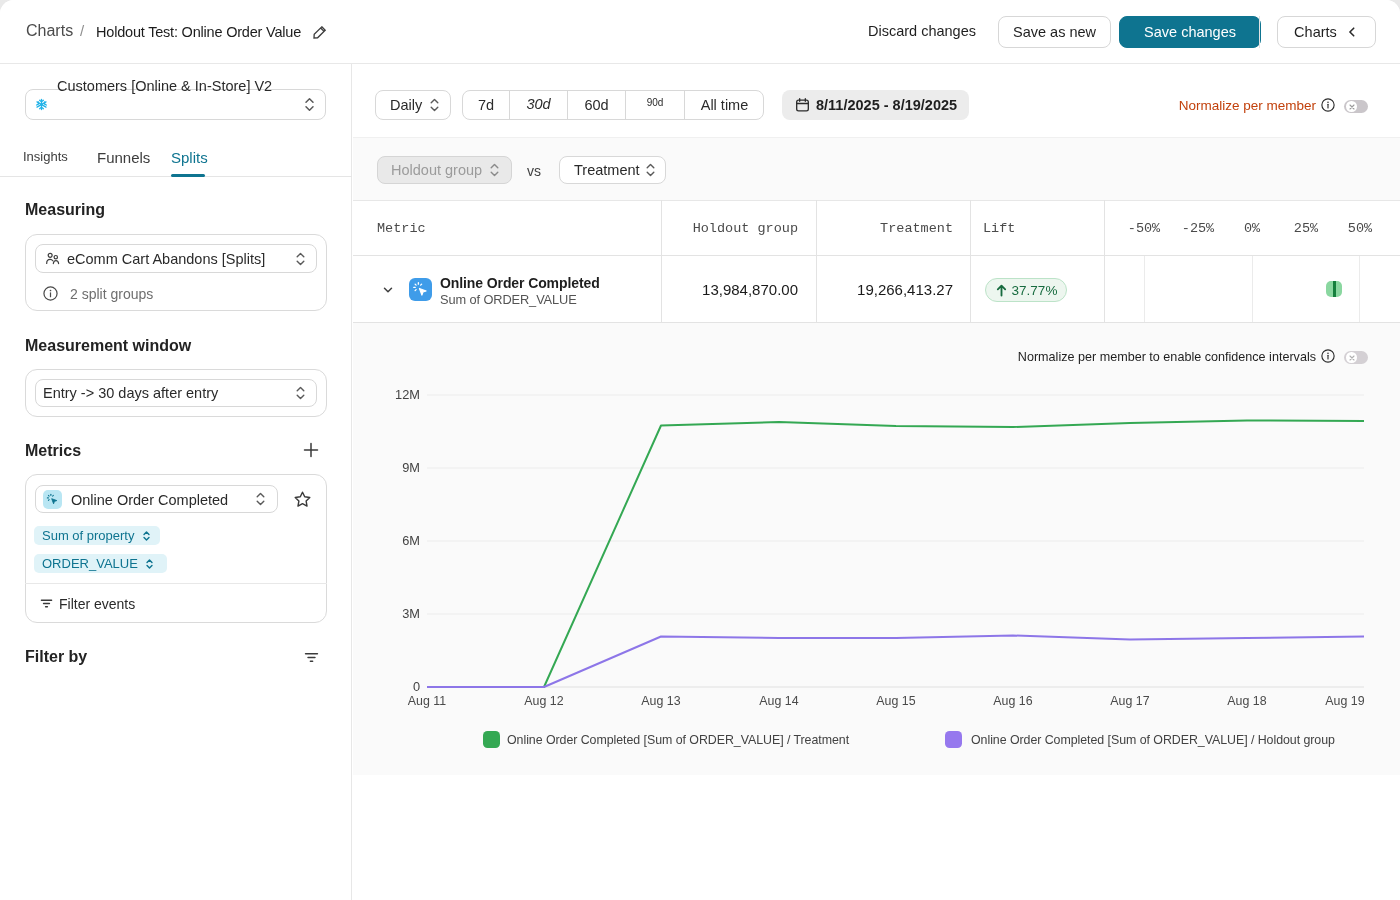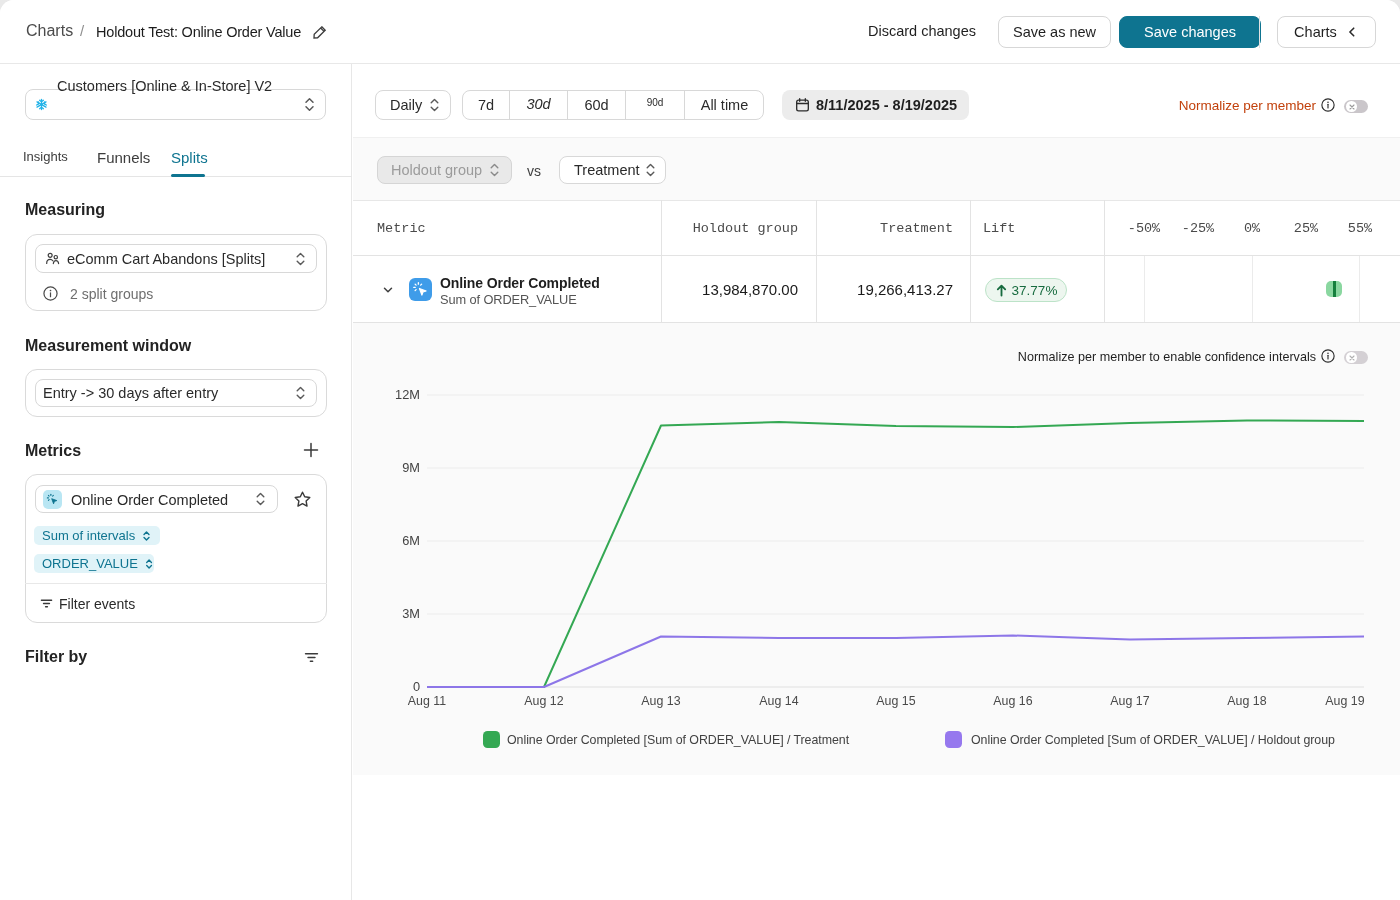--- a/index.html
+++ b/index.html
@@ -115,26 +115,26 @@
       </g>
     </svg>
   <div class="abs" style="left:71px; top:492px; font-size:14.5px; color:#2a2a2a;">Online Order Completed</div>
   <svg class="abs" style="left:253px; top:491px;" width="15" height="16" viewBox="0 0 15 17" fill="none" stroke="#5a5a5a" stroke-width="1.5" stroke-linecap="round" stroke-linejoin="round">
       <path d="M4 6.2 L7.5 2.7 L11 6.2 M4 10.8 L7.5 14.3 L11 10.8"></path>
     </svg>
   <svg class="abs" style="left:293px; top:490px;" width="19" height="19" viewBox="0 0 24 24" fill="none" stroke="#3a3a3a" stroke-width="1.8" stroke-linejoin="round">
       <path d="M12 2.8 L14.8 8.6 L21.2 9.5 L16.6 14 L17.7 20.3 L12 17.3 L6.3 20.3 L7.4 14 L2.8 9.5 L9.2 8.6 Z"></path>
     </svg>
   <div class="pill" style="left:34px; top:526px; width:126px; height:19px;">
-      <span style="margin-left:8px;">Sum of intervals</span>
+      <span style="margin-left:8px;">Sum of property</span>
       <svg style="margin-left:6px;" width="11" height="12" viewBox="0 0 15 17" fill="none" stroke="#0e7490" stroke-width="2" stroke-linecap="round" stroke-linejoin="round">
         <path d="M4 6.2 L7.5 2.7 L11 6.2 M4 10.8 L7.5 14.3 L11 10.8"></path>
       </svg>
     </div>
-  <div class="pill" style="left:34px; top:554px; width:120px; height:19px;">
+  <div class="pill" style="left:34px; top:554px; width:133px; height:19px;">
       <span style="margin-left:8px;">ORDER_VALUE</span>
       <svg style="margin-left:6px;" width="11" height="12" viewBox="0 0 15 17" fill="none" stroke="#0e7490" stroke-width="2" stroke-linecap="round" stroke-linejoin="round">
         <path d="M4 6.2 L7.5 2.7 L11 6.2 M4 10.8 L7.5 14.3 L11 10.8"></path>
       </svg>
     </div>
   <div class="abs" style="left:25px; top:583px; width:302px; height:1px; background:#e8e8e8;"></div>
   <svg class="abs" style="left:40px; top:597px;" width="13" height="13" viewBox="0 0 14 14" fill="none" stroke="#3a3a3a" stroke-width="1.5" stroke-linecap="round">
       <path d="M1.5 3.5 L12.5 3.5 M3.8 7 L10.2 7 M6 10.5 L8 10.5"></path>
     </svg>
   <div class="abs" style="left:59px; top:596px; font-size:14px; font-weight:500; color:#2a2a2a;">Filter events</div>
@@ -203,21 +203,21 @@
   <div class="hline" style="left:353px; top:322px; width:1047px;"></div>
 
   <div class="th" style="left:377px; top:221px;">Metric</div>
   <div class="th" style="left:661px; top:221px; width:137px; text-align:right;">Holdout group</div>
   <div class="th" style="left:816px; top:221px; width:137px; text-align:right;">Treatment</div>
   <div class="th" style="left:983px; top:221px;">Lift</div>
   <div class="th" style="left:1119px; top:221px; width:50px; text-align:center;">-50%</div>
   <div class="th" style="left:1173px; top:221px; width:50px; text-align:center;">-25%</div>
   <div class="th" style="left:1227px; top:221px; width:50px; text-align:center;">0%</div>
   <div class="th" style="left:1281px; top:221px; width:50px; text-align:center;">25%</div>
-  <div class="th" style="left:1335px; top:221px; width:50px; text-align:center;">55%</div>
+  <div class="th" style="left:1335px; top:221px; width:50px; text-align:center;">50%</div>
 
   <svg class="abs" style="left:382px; top:284px;" width="12" height="12" viewBox="0 0 12 12" fill="none" stroke="#3f3f3f" stroke-width="1.5" stroke-linecap="round" stroke-linejoin="round">
       <path d="M2.5 4.2 L6 7.7 L9.5 4.2"></path>
     </svg>
   <div class="abs" style="left:409px; top:278px; width:23px; height:23px; border-radius:6px; background:#3f9ce9;"></div>
   <svg class="abs" style="left:412px; top:281px;" width="17" height="17" viewBox="0 0 24 24" fill="#fff">
       <path d="M10.5 10.5 L20 14 L15.5 15.5 L14 20 Z" stroke="#fff" stroke-width="1.6" stroke-linejoin="round"></path>
       <g stroke="#fff" stroke-width="1.9" stroke-linecap="round" fill="none">
         <path d="M9 2.5 L9 4.5"></path>
         <path d="M4.4 4.4 L5.8 5.8"></path>

